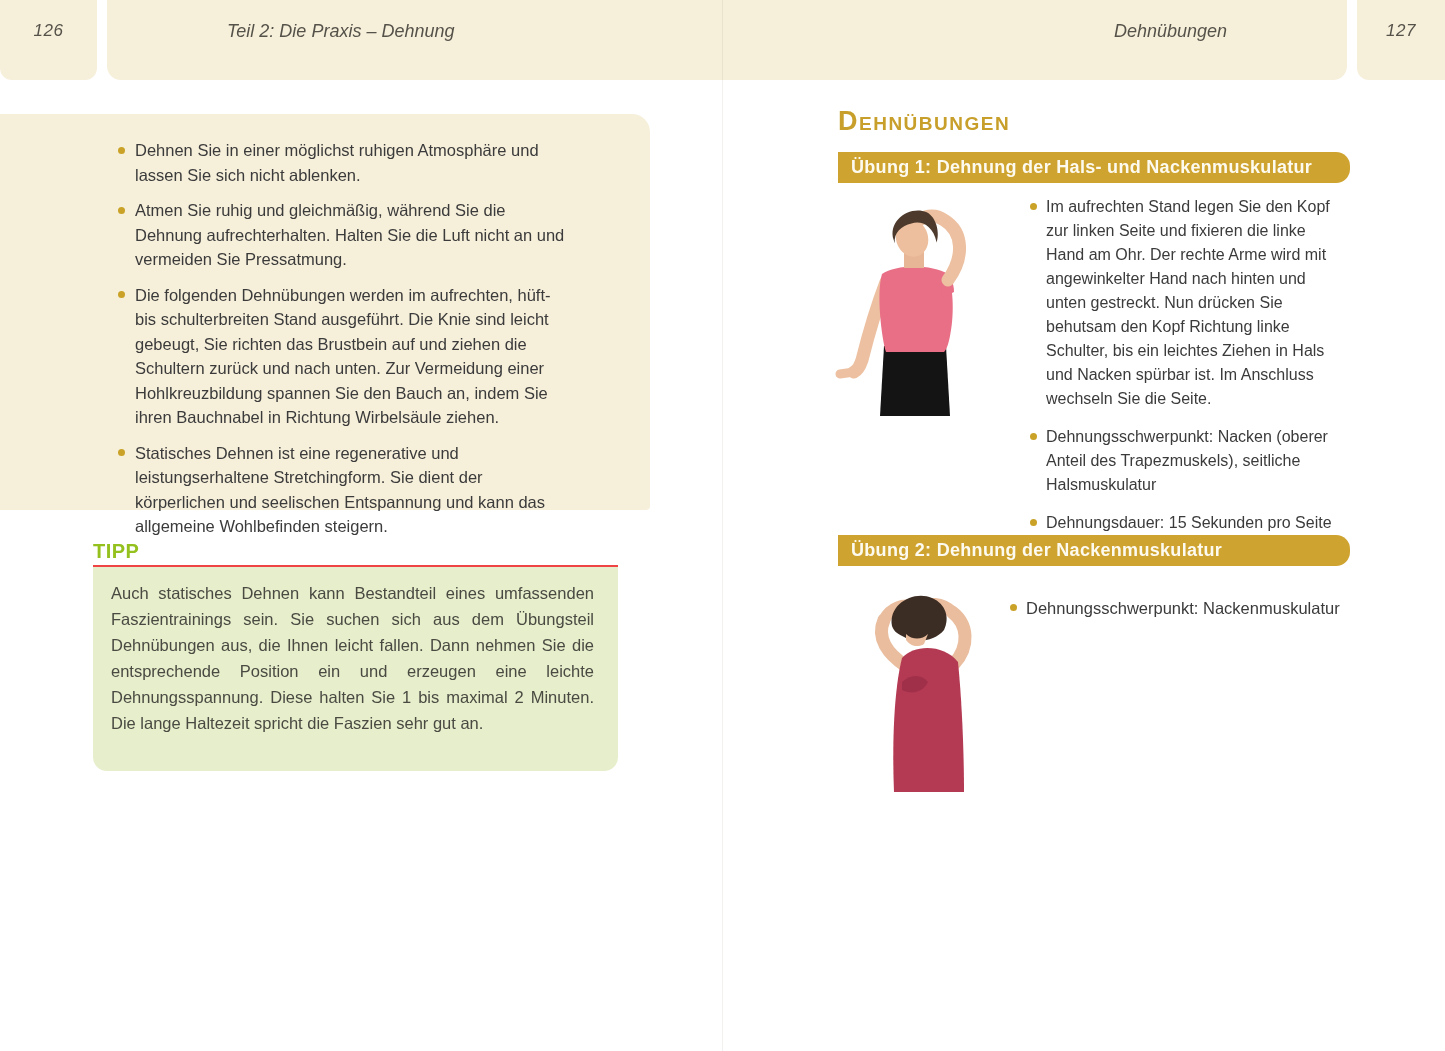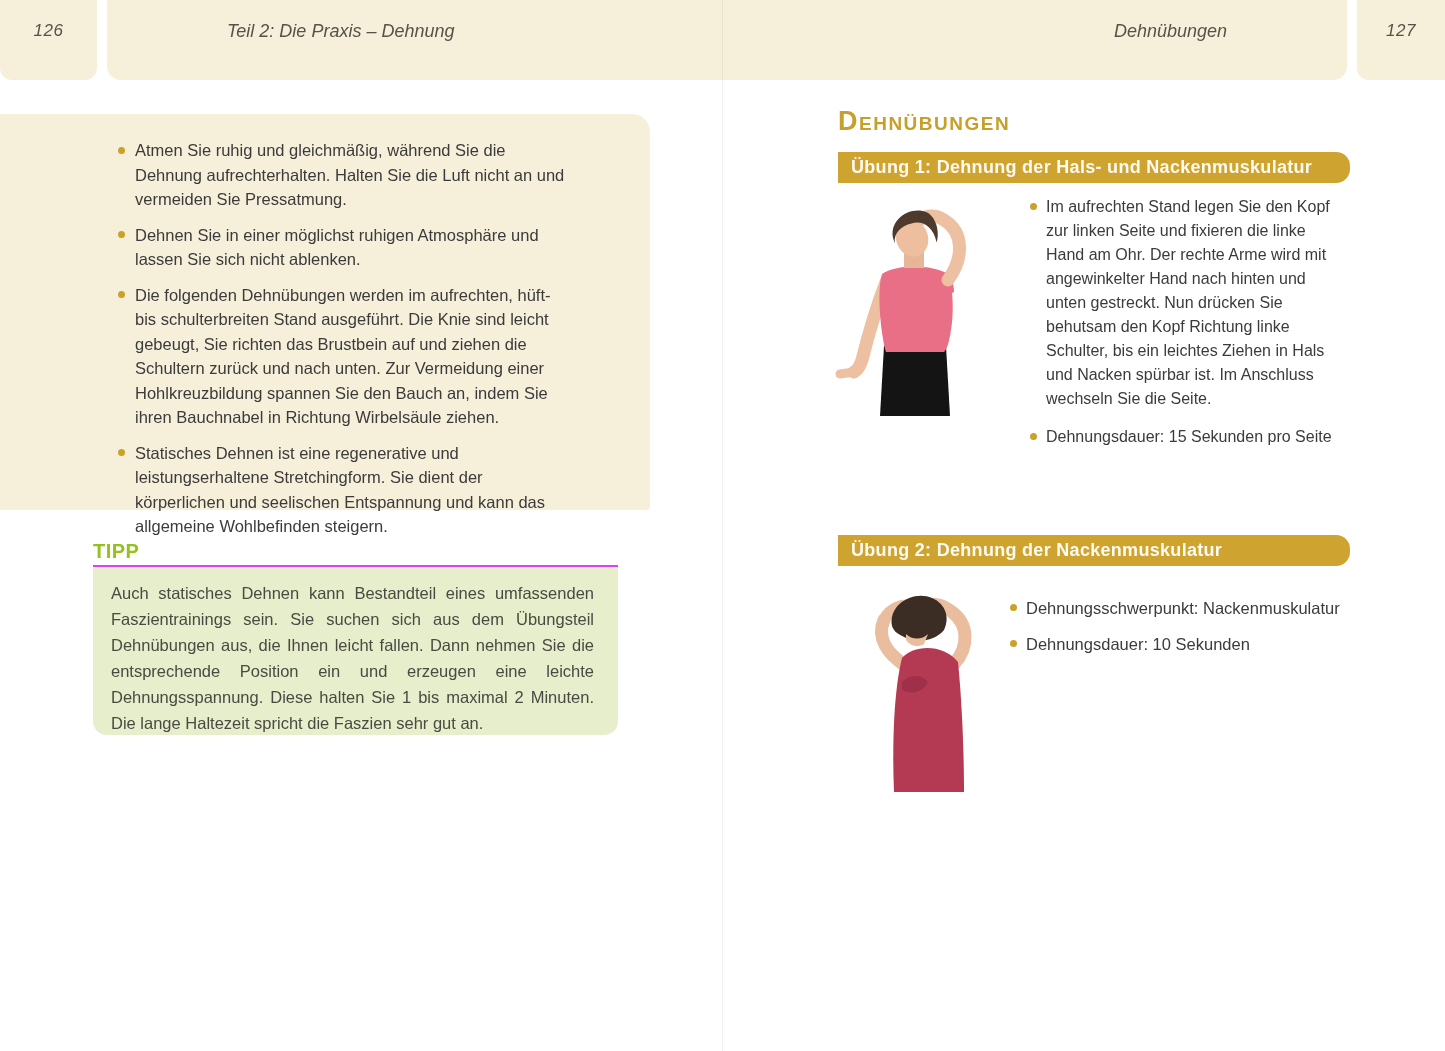--- a/index.html
+++ b/index.html
@@ -23,23 +23,23 @@
   
   #intro-box{position:absolute;left:0;top:114px;width:650px;height:396px;background:#f6efda;
              border-radius:0 18px 4px 0;}
   #intro-list{position:absolute;left:118px;top:24px;width:448px;margin:0;padding:0;list-style:none;
               font-size:16.5px;line-height:24.5px;}
   #intro-list li{position:relative;padding-left:17px;margin-bottom:11px;}
   #intro-list li::before{content:"";position:absolute;left:0;top:8.5px;width:7px;height:7px;border-radius:50%;
               background:#c9a227;}
 
   
-  #tip-head{position:absolute;left:93px;top:540px;width:525px;border-bottom:3px solid #d946ef;
+  #tip-head{position:absolute;left:93px;top:540px;width:525px;border-bottom:3px solid #ef4444;
             font-size:20px;font-weight:bold;color:#95c11f;letter-spacing:.5px;padding-bottom:2px;}
-  #tip-box{position:absolute;left:93px;top:567px;width:525px;height:168px;background:#e6eecb;
+  #tip-box{position:absolute;left:93px;top:567px;width:525px;height:204px;background:#e6eecb;
            border-radius:0 0 14px 14px;box-sizing:border-box;padding:13px 24px 0 18px;}
   #tip-text{font-size:16.5px;line-height:26px;text-align:justify;color:#4a4a42;margin:0;}
 
   
   #rp-title{position:absolute;left:838px;top:106px;font-size:27px;font-weight:bold;color:#c79f2a;
             font-variant:small-caps;letter-spacing:1.5px;}
   .ex-bar{position:absolute;left:838px;width:512px;height:31px;background:#cfa32f;border-radius:0 14px 14px 0;
           display:flex;align-items:center;}
   .ex-bar span{color:#fdfaf0;font-weight:bold;font-size:18px;padding-left:13px;letter-spacing:.3px;}
   #ex1-bar{top:152px;}
@@ -70,22 +70,22 @@
     <div class="hdr-title" id="hdr-title-left">Teil 2: Die Praxis – Dehnung</div>
     <div id="hdr-title-right-wrap">Dehnübungen</div>
   </div>
   <div class="hdr-box" id="hdr-right-num">
     <div class="pagenum">127</div>
   </div>
   <div id="gutter"></div>
 
   <div id="intro-box">
     <ul id="intro-list">
+      <li>Dehnen Sie in einer möglichst ruhigen Atmosphäre und lassen Sie sich nicht ablenken.</li>
       <li>Atmen Sie ruhig und gleichmäßig, während Sie die Dehnung aufrechterhalten. Halten Sie die Luft nicht an und vermeiden Sie Pressatmung.</li>
-      <li>Dehnen Sie in einer möglichst ruhigen Atmosphäre und lassen Sie sich nicht ablenken.</li>
       <li>Die folgenden Dehnübungen werden im aufrechten, hüft- bis schulterbreiten Stand ausgeführt. Die Knie sind leicht gebeugt, Sie richten das Brustbein auf und ziehen die Schultern zurück und nach unten. Zur Vermeidung einer Hohlkreuzbildung spannen Sie den Bauch an, indem Sie ihren Bauchnabel in Richtung Wirbelsäule ziehen.</li>
       <li>Statisches Dehnen ist eine regenerative und leistungserhaltene Stretchingform. Sie dient der körperlichen und seelischen Entspannung und kann das allgemeine Wohlbefinden steigern.</li>
     </ul>
   </div>
 
   <div id="tip-head">TIPP</div>
   <div id="tip-box">
     <p id="tip-text">Auch statisches Dehnen kann Bestandteil eines umfassenden Faszientrainings sein. Sie suchen sich aus dem Übungsteil Dehnübungen aus, die Ihnen leicht fallen. Dann nehmen Sie die entsprechende Position ein und erzeugen eine leichte Dehnungsspannung. Diese halten Sie 1 bis maximal 2 Minuten. Die lange Haltezeit spricht die Faszien sehr gut an.</p>
   </div>
 
@@ -113,20 +113,21 @@
 
       <g transform="rotate(-18 88 48)">
         <ellipse cx="88" cy="48" rx="16" ry="19" fill="#edbf9e"></ellipse>
         <path d="M70,44 C70,24 96,16 110,28 C118,36 116,52 110,60 C112,42 102,34 92,34 C82,33 72,37 70,48 Z" fill="#4e3a2c"></path>
       </g>
     </svg>
   </div>
 
   <ul class="ex-list" id="ex1-list">
     <li>Im aufrechten Stand legen Sie den Kopf zur linken Seite und fixieren die linke Hand am Ohr. Der rechte Arme wird mit angewinkelter Hand nach hinten und unten gestreckt. Nun drücken Sie behutsam den Kopf Richtung linke Schulter, bis ein leichtes Ziehen in Hals und Nacken spürbar ist. Im Anschluss wechseln Sie die Seite.</li>
+    <li>Dehnungsschwerpunkt: Nacken (oberer Anteil des Trapezmuskels), seitliche Halsmuskulatur</li>
     <li>Dehnungsdauer: 15 Sekunden pro Seite</li>
   </ul>
 
   <div class="ex-bar" id="ex2-bar">
     <span>Übung 2: Dehnung der Nackenmuskulatur</span>
   </div>
 
   <div class="photo" id="photo2" role="img" aria-label="Frau im roten Shirt beugt den Kopf nach vorn, Hände hinter dem Kopf verschränkt">
     <svg width="154" height="210" viewBox="0 0 154 210">
 
@@ -140,16 +141,15 @@
 
       <path d="M54,100 C62,92 74,92 80,100 C74,112 62,112 54,108 Z" fill="#a03049"></path>
 
       <path d="M44,44 C40,22 66,8 84,16 C98,22 102,36 96,48 C88,58 70,62 58,56 C50,52 46,50 44,44 Z" fill="#3c2d24"></path>
       <path d="M58,52 C64,58 74,58 80,52 L76,62 C70,66 62,64 58,58 Z" fill="#e9bd9e"></path>
     </svg>
   </div>
 
   <ul class="ex-list" id="ex2-list">
     <li>Dehnungsschwerpunkt: Nackenmuskulatur</li>
-    <li>Dehnungsdauer: 10 Sekunden</li>
   </ul>
 
 </div>
 
 </body></html>

